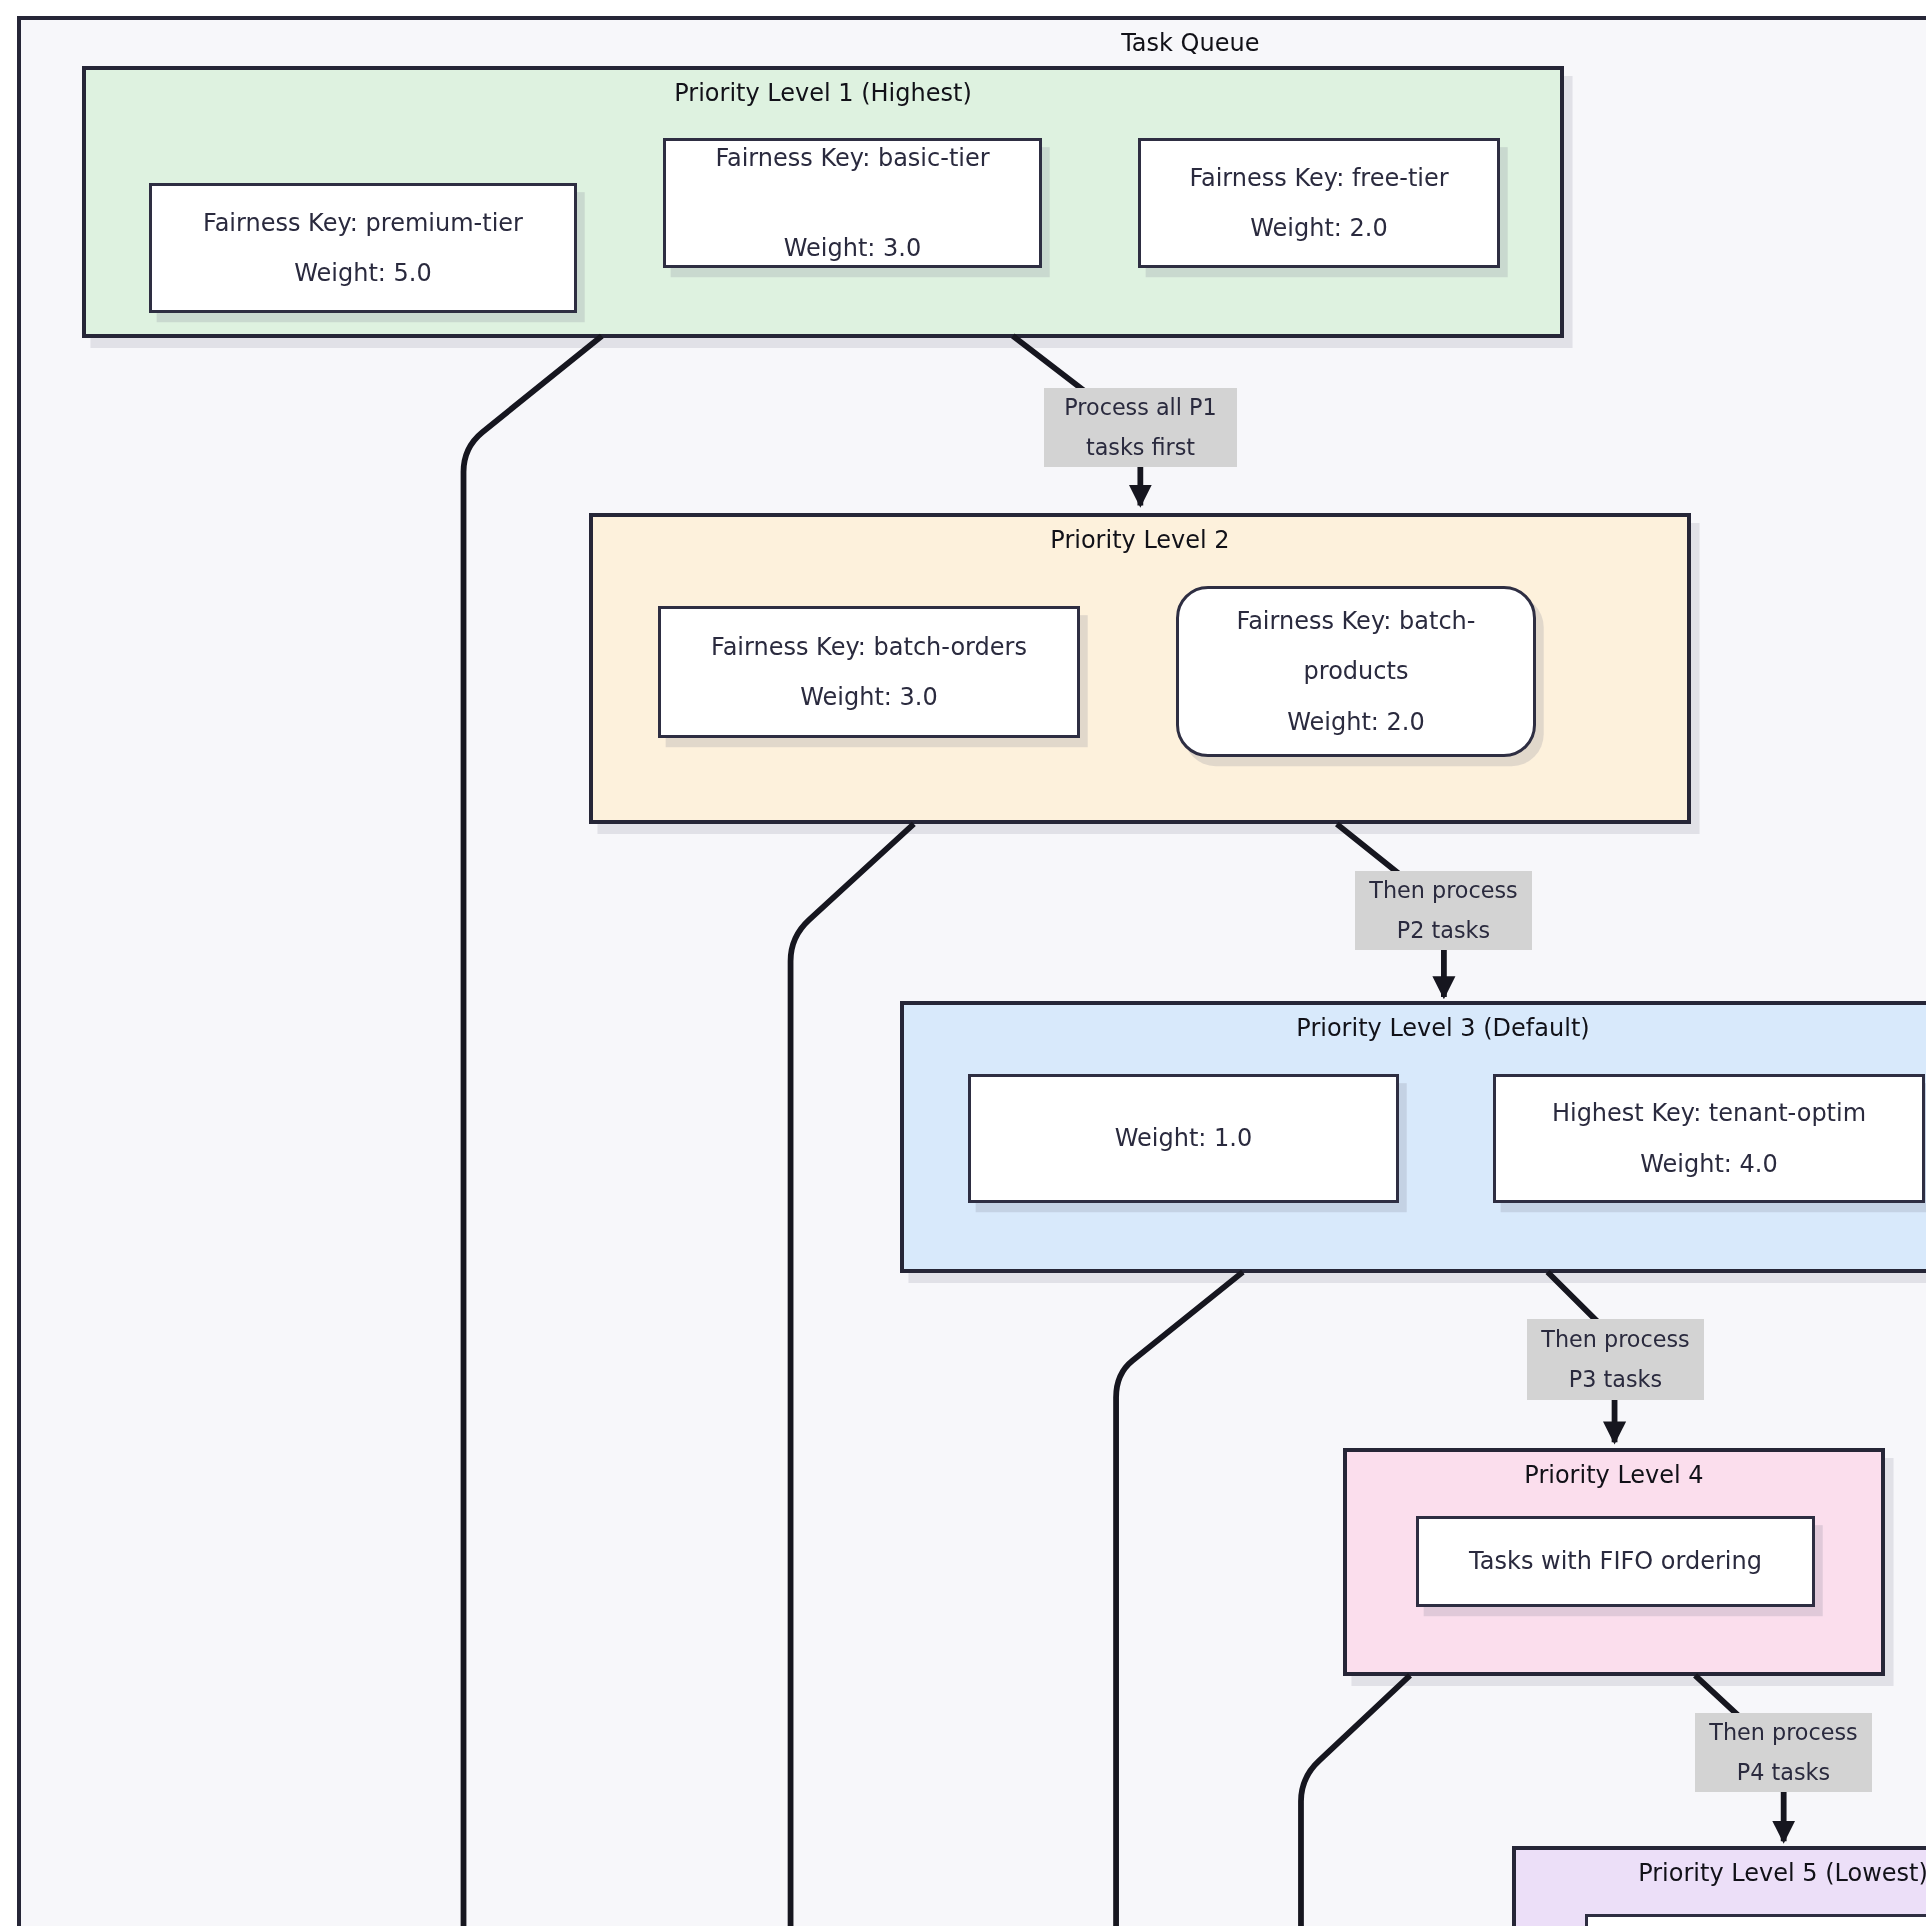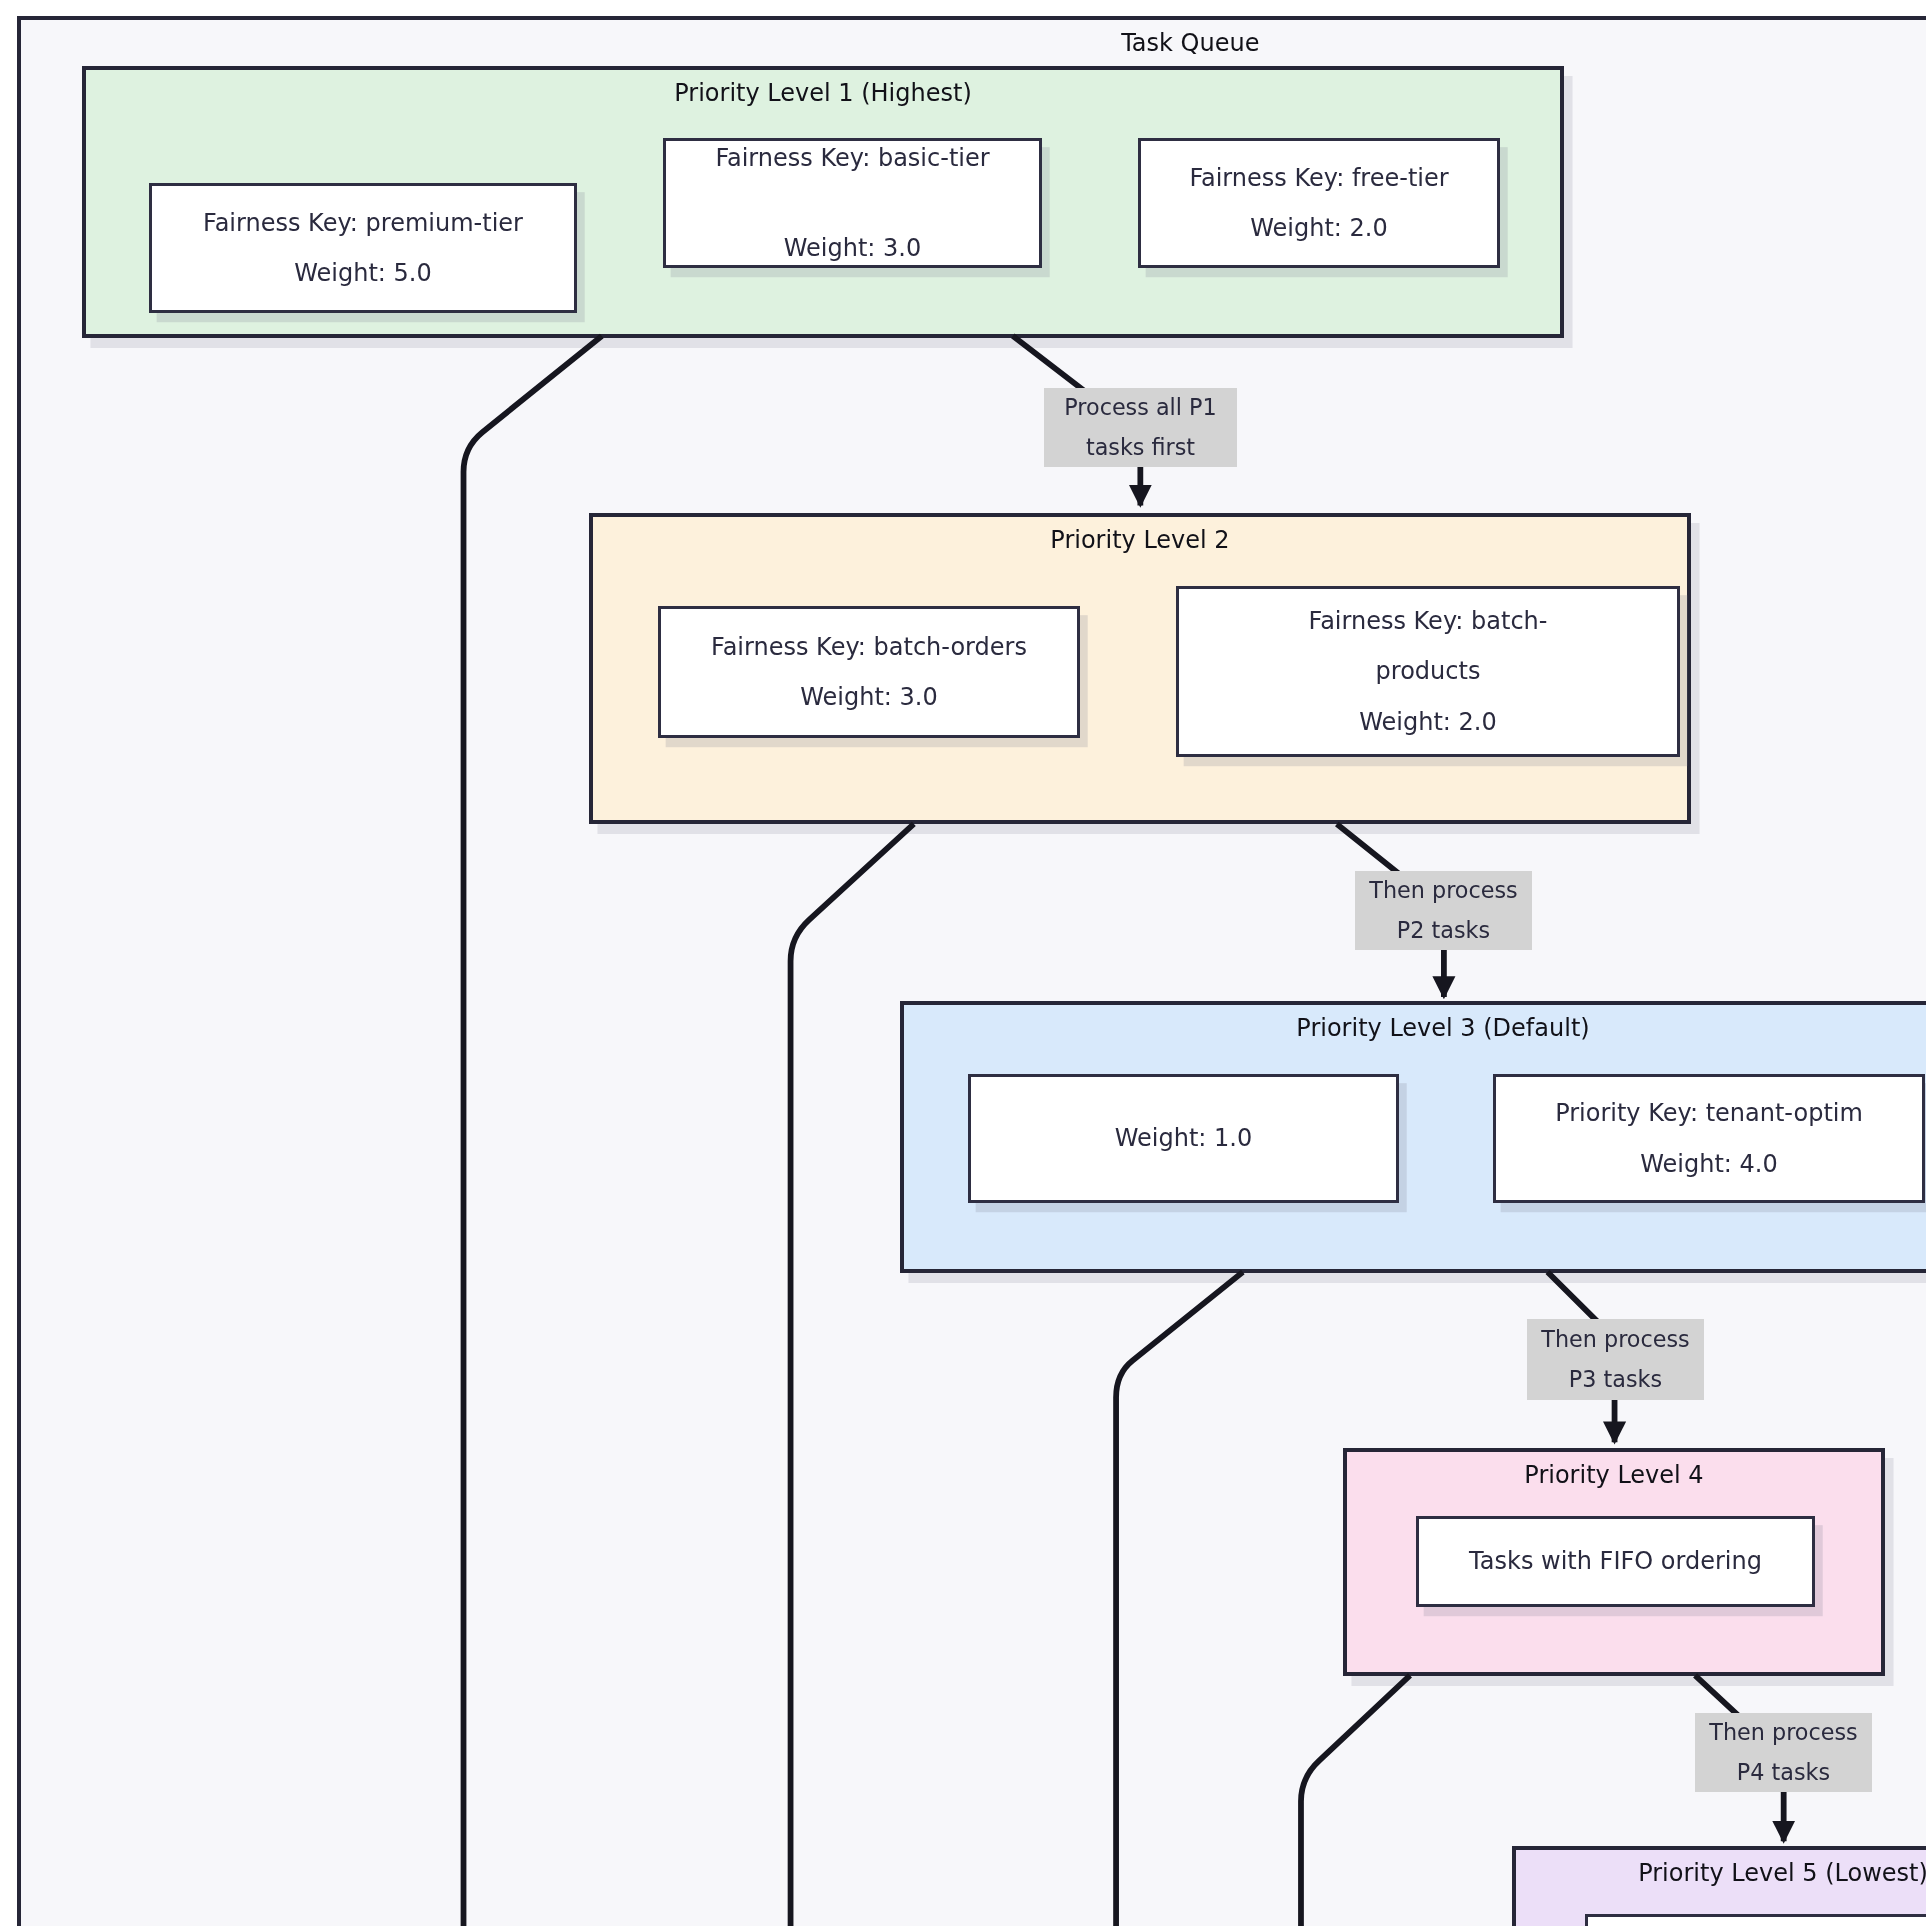--- a/index.html
+++ b/index.html
@@ -37,21 +37,21 @@
   #sg-p1{left:82px;top:66px;width:1482px;height:272px;}
   #sg-p2{left:589px;top:513px;width:1102px;height:311px;}
   #sg-p3{left:900px;top:1001px;width:1086px;height:272px;}
   #sg-p4{left:1343px;top:1448px;width:542px;height:228px;}
   #sg-p5{left:1512px;top:1846px;width:542px;height:226px;}
 
   #node-b1{left:149px;top:138px;width:428px;height:130px;margin-top:45px;}
   #node-b2{left:663px;top:138px;width:379px;height:130px;gap:40px;}
   #node-b3{left:1138px;top:138px;width:362px;height:130px;}
   #node-b4{left:658px;top:606px;width:422px;height:132px;}
-  #node-b5{left:1176px;top:586px;width:504px;height:171px;}
+  #node-b5{left:1176px;top:586px;width:360px;height:171px;border-radius:32px;}
   #node-b6{left:968px;top:1074px;width:431px;height:129px;}
   #node-b7{left:1493px;top:1074px;width:432px;height:129px;}
   #node-b8{left:1416px;top:1516px;width:399px;height:91px;}
   #node-b9{left:1585px;top:1914px;width:399px;height:91px;}
 
   #label-e1{left:1044px;top:388px;width:193px;height:79px;}
   #label-e2{left:1355px;top:871px;width:177px;height:79px;}
   #label-e3{left:1527px;top:1319px;width:177px;height:81px;}
   #label-e4{left:1695px;top:1713px;width:177px;height:79px;}
 </style>
@@ -115,21 +115,21 @@
   </div>
   <div class="node layer-top" id="node-b5">
     <div>Fairness Key: batch-</div>
     <div>products</div>
     <div>Weight: 2.0</div>
   </div>
   <div class="node layer-top" id="node-b6">
     <div>Weight: 1.0</div>
   </div>
   <div class="node layer-top" id="node-b7">
-    <div>Priority Key: tenant-optim</div>
+    <div>Highest Key: tenant-optim</div>
     <div>Weight: 4.0</div>
   </div>
   <div class="node layer-top" id="node-b8">
     <div>Tasks with FIFO ordering</div>
   </div>
   <div class="node layer-top" id="node-b9">
     
   </div>
 
   <div class="edge-label" id="label-e1" style="background: rgb(211, 211, 211);">

